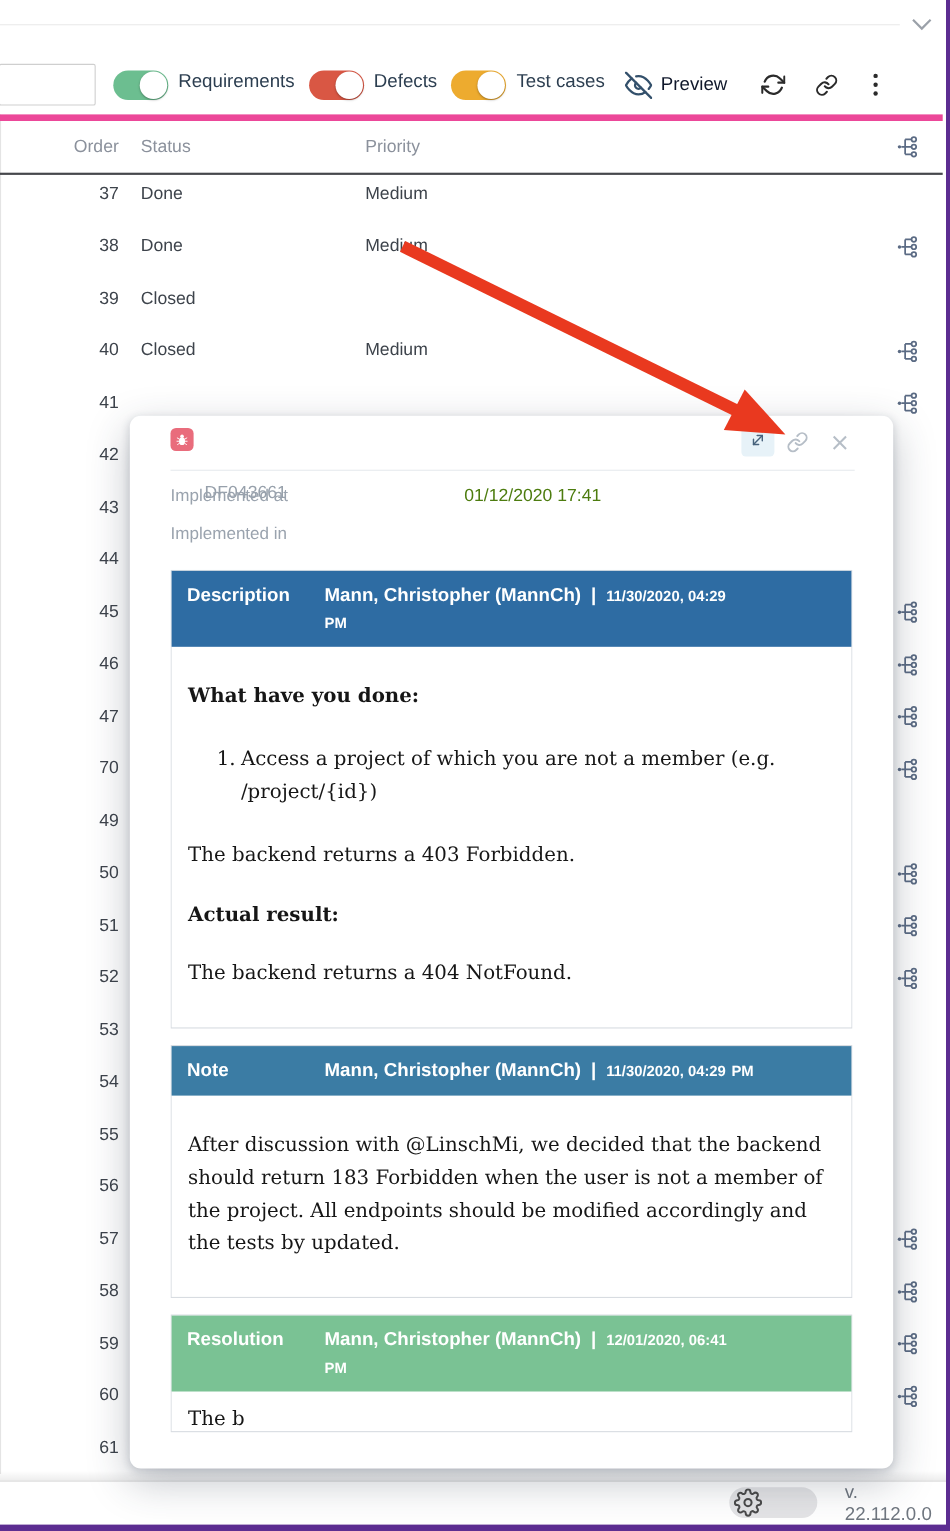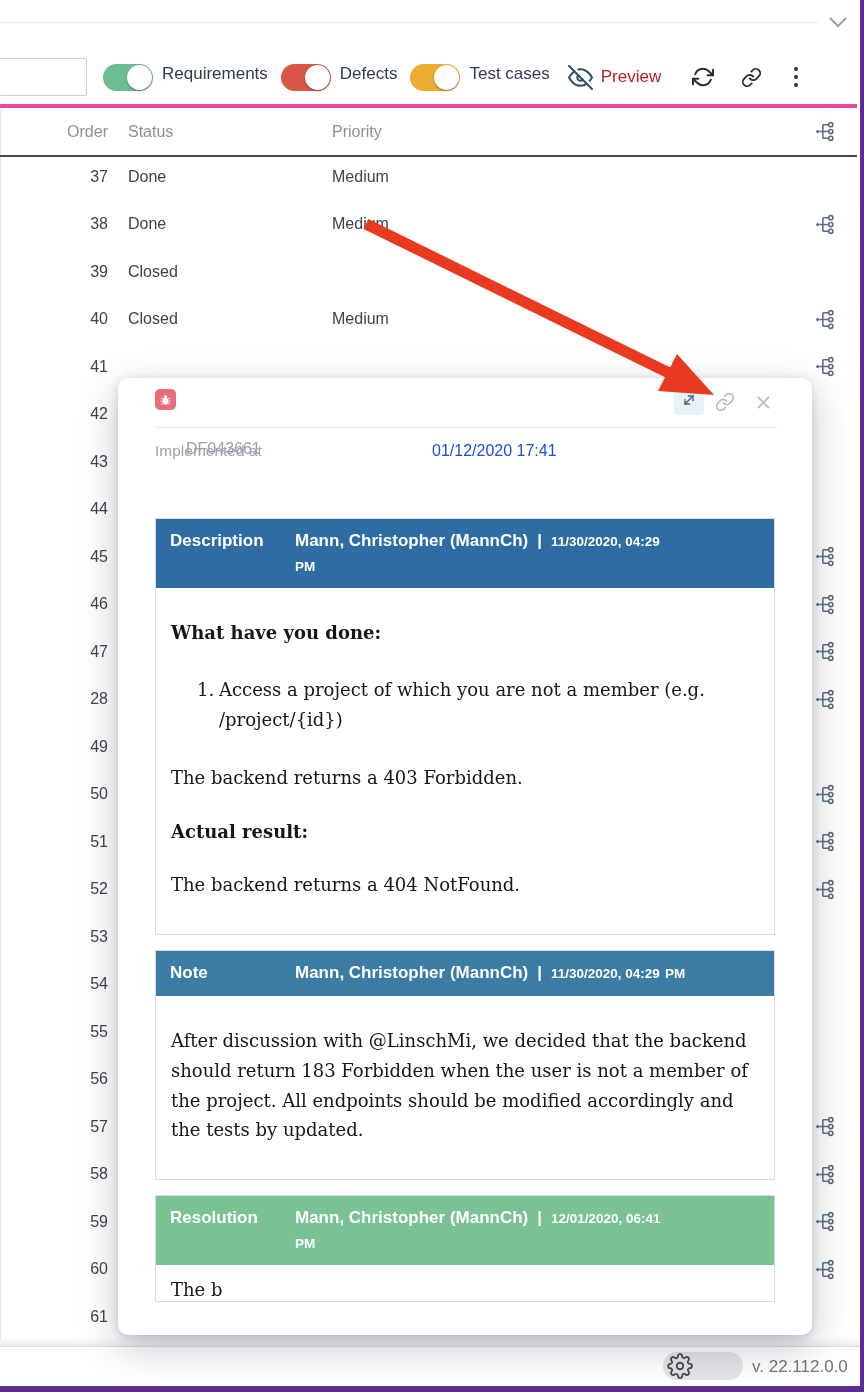--- a/index.html
+++ b/index.html
@@ -15,63 +15,63 @@
   .toolbar{position:absolute;top:52px;left:0;width:850px;height:50px;display:flex;align-items:center;}
   .search-box{width:74px;height:36px;border:1px solid #cfcfcf;border-radius:2px;margin-left:-1px;
               margin-right:16px;font-size:16px;padding:0 6px;outline:none;color:#333;}
   .tgroup{display:flex;align-items:flex-start;margin-right:13px;}
   .switch{display:inline-block;width:50px;height:27px;border-radius:14px;position:relative;
           margin-right:9px;cursor:pointer;flex:none;}
   .knob{position:absolute;top:1px;right:1px;width:25px;height:25px;border-radius:50%;background:#fff;
         box-shadow:0 1px 2px rgba(0,0,0,.35);}
   .tlabel{font-size:17px;color:#2c3e50;white-space:nowrap;}
   .preview-btn{display:flex;align-items:center;gap:8px;margin-left:5px;margin-right:31px;
-               color:#b91c1c;font-size:17px;cursor:pointer;white-space:nowrap;}
+               color:#0f172a;font-size:17px;cursor:pointer;white-space:nowrap;}
   .tool-ic{display:flex;align-items:center;justify-content:center;cursor:pointer;}
   .ic-refresh{margin-right:27px;}
   .ic-link{margin-right:31px;}
   
   .table-left{position:absolute;left:0;top:104px;width:1px;height:1236px;background:#e4e4e4;}
-  .thead{position:absolute;top:104px;left:0;width:857px;height:47px;border-top:4px solid #ec4899;
+  .thead{position:absolute;top:104px;left:0;width:857px;height:47px;border-top:6px solid #ec4899;
          border-bottom:2px solid #46484c;color:#8b919c;font-size:16px;}
   .col{position:absolute;top:0;height:47px;display:flex;align-items:center;}
   .col.order{left:40px;width:68px;justify-content:flex-end;}
   .col.status{left:128px;width:190px;}
   .col.priority{left:332px;width:290px;}
   .col.licons{left:806px;width:40px;justify-content:center;}
   .tbody{position:absolute;top:153px;left:0;width:857px;height:1180px;overflow:hidden;}
   .trow{position:relative;height:47.5px;font-size:16px;color:#3d434b;}
   .trow .c{position:absolute;top:0;height:47.5px;display:flex;align-items:center;}
   .trow .order{left:40px;width:68px;justify-content:flex-end;}
   .trow .status{left:128px;width:190px;}
   .trow .priority{left:332px;width:290px;}
   .trow .licon{left:806px;width:40px;justify-content:center;cursor:pointer;}
   
   .statusbar{position:absolute;left:0;bottom:6px;width:860px;height:39px;background:#fff;
              border-top:1px solid #dcdcdc;z-index:30;}
   .statusbar::before{content:"";position:absolute;top:-10px;left:0;width:100%;height:9px;
              background:linear-gradient(to bottom,rgba(0,0,0,0),rgba(0,0,0,.07));}
   .gear-pill{position:absolute;left:663px;top:5px;width:76px;height:28px;border-radius:14px;
              background:#e4e4e6;display:flex;align-items:center;padding-left:4px;cursor:pointer;}
-  .version{position:absolute;left:752px;top:0;height:39px;display:flex;align-items:center;
+  .version{position:absolute;left:768px;top:0;height:39px;display:flex;align-items:center;
            font-size:17px;color:#6f767f;}
   
   .popup{position:absolute;left:118px;top:378px;width:694px;height:957px;background:#fff;
          border-radius:10px;box-shadow:0 2px 8px rgba(40,50,70,.18),0 12px 38px rgba(40,50,70,.28);
          z-index:50;overflow:hidden;}
   .p-typeicon{position:absolute;left:37px;top:11px;width:21px;height:21px;border-radius:5px;
               display:flex;align-items:center;justify-content:center;}
   .p-id{position:absolute;left:68px;top:14px;font-size:16px;color:#97a0ab;margin-top:48px;}
   .p-act{position:absolute;display:flex;align-items:center;justify-content:center;cursor:pointer;}
   .p-expand{left:556px;top:7px;width:30px;height:30px;background:#e7f2f8;border-radius:4px;}
   .p-link{left:595px;top:12px;width:24px;height:24px;}
   .p-close{left:633px;top:12px;width:24px;height:24px;}
   .p-div{position:absolute;top:49px;left:37px;width:622px;border-top:1px solid #e7eaee;}
   .pfield{position:absolute;left:37px;width:600px;font-size:15.5px;color:#9aa3ae;}
-  .pfield .val{position:absolute;left:277px;top:0;color:#1d4ed8;font-size:16px;white-space:nowrap;}
+  .pfield .val{position:absolute;left:267px;top:0;color:#4d7c0f;font-size:16px;white-space:nowrap;}
   .pf1{top:64px;} .pf2{top:99px;}
   .p-sections{position:absolute;left:37px;top:140px;width:620px;bottom:0;overflow:hidden;}
   .card{border:1px solid #d8dce1;background:#fff;margin-bottom:15px;box-sizing:border-box;}
   .card-h{display:flex;align-items:flex-start;padding:9px 14px 11px;color:#fff;font-size:17px;line-height:1.5;}
   .card-label{flex:0 0 125px;font-weight:600;}
   .card-meta{flex:1;font-weight:600;}
   .sep{margin:0 9px;}
   .dt,.mer{font-size:13.5px;font-weight:700;}
   .mer{margin-left:5px;}
   .mer.blk{display:block;margin-left:0;margin-top:3px;}
@@ -284,21 +284,21 @@
           <svg width="23" height="23" viewBox="0 0 22 22" fill="none" stroke="#5b6b84" stroke-width="1.5">
             <circle cx="2.6" cy="11" r="1.5" fill="#5b6b84" stroke="none"></circle>
             <path d="M4.2 11h3.3M7.5 4.5v13M7.5 4.5h5.5M7.5 11h5.5M7.5 17.5h5.5"></path>
             <circle cx="15.1" cy="4.5" r="2"></circle>
             <circle cx="15.1" cy="11" r="2"></circle>
             <circle cx="15.1" cy="17.5" r="2"></circle>
           </svg>
         </span>
       </div>
       <div class="trow">
-        <span class="c order">28</span>
+        <span class="c order">70</span>
         <span class="c status"></span>
         <span class="c priority"></span>
         <span class="c licon">
           <svg width="23" height="23" viewBox="0 0 22 22" fill="none" stroke="#5b6b84" stroke-width="1.5">
             <circle cx="2.6" cy="11" r="1.5" fill="#5b6b84" stroke="none"></circle>
             <path d="M4.2 11h3.3M7.5 4.5v13M7.5 4.5h5.5M7.5 11h5.5M7.5 17.5h5.5"></path>
             <circle cx="15.1" cy="4.5" r="2"></circle>
             <circle cx="15.1" cy="11" r="2"></circle>
             <circle cx="15.1" cy="17.5" r="2"></circle>
           </svg>
@@ -481,20 +481,24 @@
             <path d="M2 2l12 12M14 2L2 14"></path>
           </svg>
       </span>
     </div>
 
     <div class="p-div"></div>
 
     <div class="pfield pf1">
       <span>Implemented at</span>
       <span class="val">01/12/2020 17:41</span>
+    </div>
+    <div class="pfield pf2">
+      <span>Implemented in</span>
+      <span class="val"></span>
     </div>
 
     <div class="p-sections" id="sections">
         <div class="card">
           <div class="card-h" style="background: rgb(46, 108, 163);">
             <span class="card-label">Description</span>
             <span class="card-meta"><span class="author">Mann, Christopher (MannCh)</span><span class="sep">|</span><span class="dt">11/30/2020, 04:29</span><span class="mer blk">PM</span></span>
           </div>
           <div class="card-body">
             <div class="b-h">What have you done:</div>

